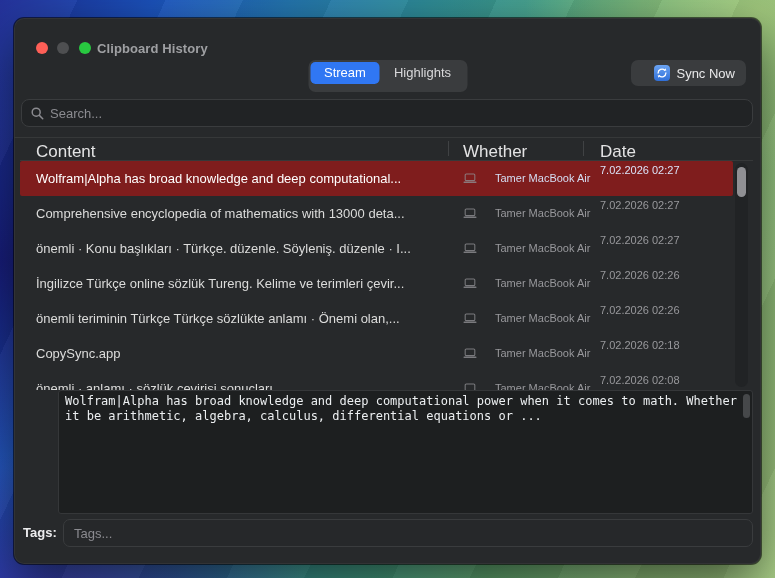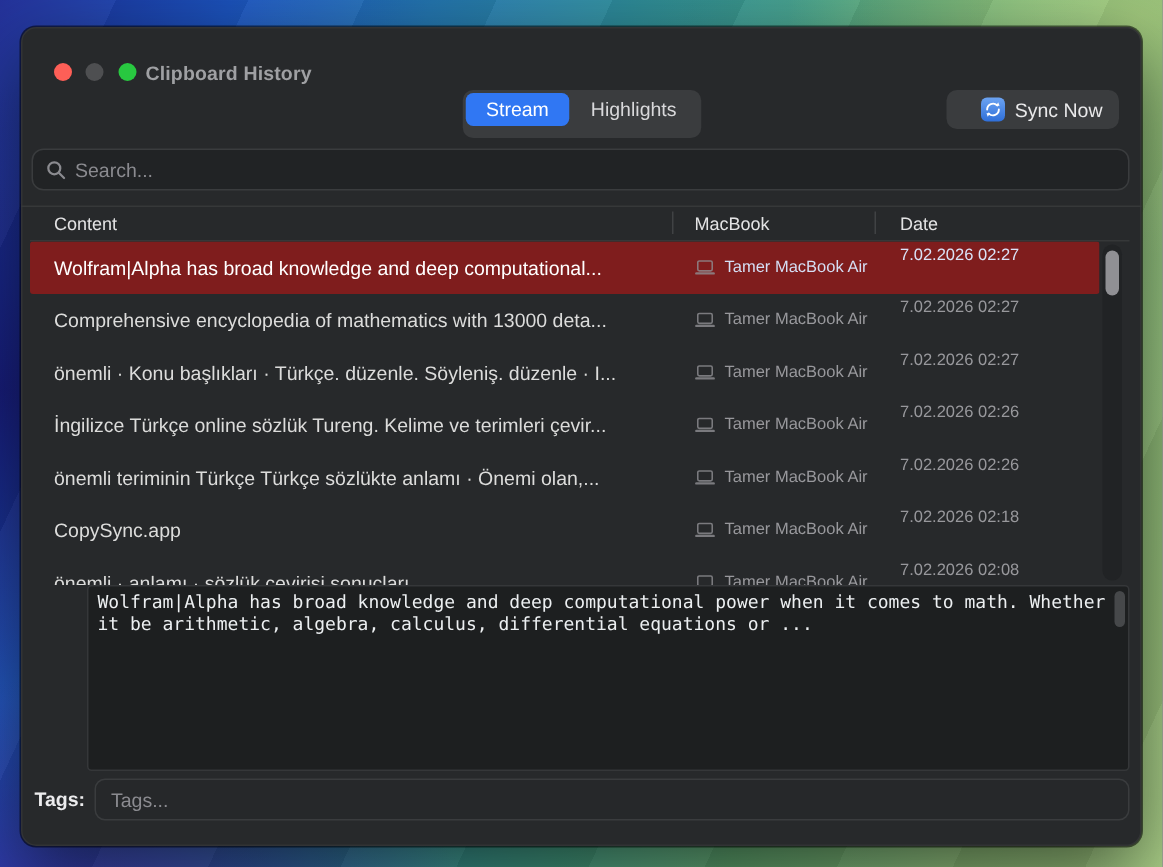--- a/index.html
+++ b/index.html
@@ -63,21 +63,21 @@
     position:absolute; top:81px; left:7px; right:8px; height:28px;
     background:#212325; border:1px solid #3a3c3e; border-radius:8px;
     display:flex; align-items:center; padding:0 9px; gap:6px;
   }
   .search-ph { color:#8b8b90; font-size:13px; font-weight:400; }
   .divider-h { position:absolute; left:0; right:0; height:1px; background:#363839; }
   .d1 { top:119px; }
   
   .thead {
     position:absolute; top:120px; left:6px; width:713px; height:22px;
-    color:#e3e3e4; font-size:12px;
+    color:#e3e3e4; font-size:17px;
   }
   .th { position:absolute; top:4px; }
   .th-content { left:16px; }
   .th-device  { left:443px; }
   .th-date    { left:580px; }
   .vsep { position:absolute; top:3px; width:1px; height:15px; background:#404244; }
   .v1 { left:428px; } .v2 { left:563px; }
   .d2 { top:142px; left:6px; right:8px; }
   
   .list {
@@ -85,21 +85,21 @@
     overflow:hidden;
   }
   .row { position:relative; height:35px; border-radius:2px; }
   .row.selected { background:#7f1d1d; }
   .cell-content {
     position:absolute; left:16px; top:10px; width:404px; height:17px;
     font-size:13px; color:#dcdcdb; white-space:nowrap; overflow:hidden;
   }
   .row.selected .cell-content { color:#ffffff; }
   .cell-device {
-    position:absolute; left:443px; top:11px; display:flex; align-items:center; gap:6px;
+    position:absolute; left:443px; top:11px; display:flex; align-items:center; gap:18px;
     font-size:11px; color:#98989c;
   }
   .row.selected .cell-device { color:#d5def4; }
   .cell-device svg { opacity:.8; }
   .cell-date {
     position:absolute; left:580px; top:3px;
     font-size:11px; color:#98989c;
   }
   .row.selected .cell-date { color:#dbe3f8; }
   
@@ -174,21 +174,21 @@
       </svg>
     </span>
     <span class="search-ph">Search...</span>
   </div>
 
   <div class="divider-h d1"></div>
 
   <div class="thead">
     <span class="th th-content">Content</span>
     <span class="vsep v1"></span>
-    <span class="th th-device">MacBook</span>
+    <span class="th th-device">Whether</span>
     <span class="vsep v2"></span>
     <span class="th th-date">Date</span>
   </div>
   <div class="divider-h d2"></div>
 
   <div class="list">
       <div class="row selected">
       <span class="cell-content row-text">Wolfram|Alpha has broad knowledge and deep computational...</span>
       <span class="cell-device">
         <svg width="14" height="11" viewBox="0 0 16 12">

